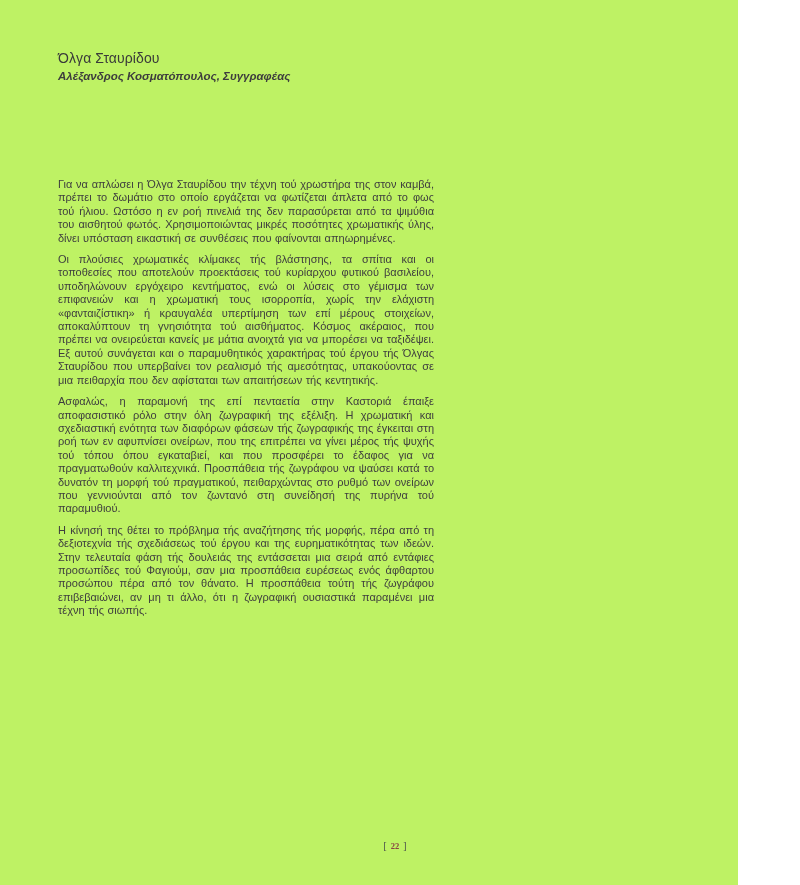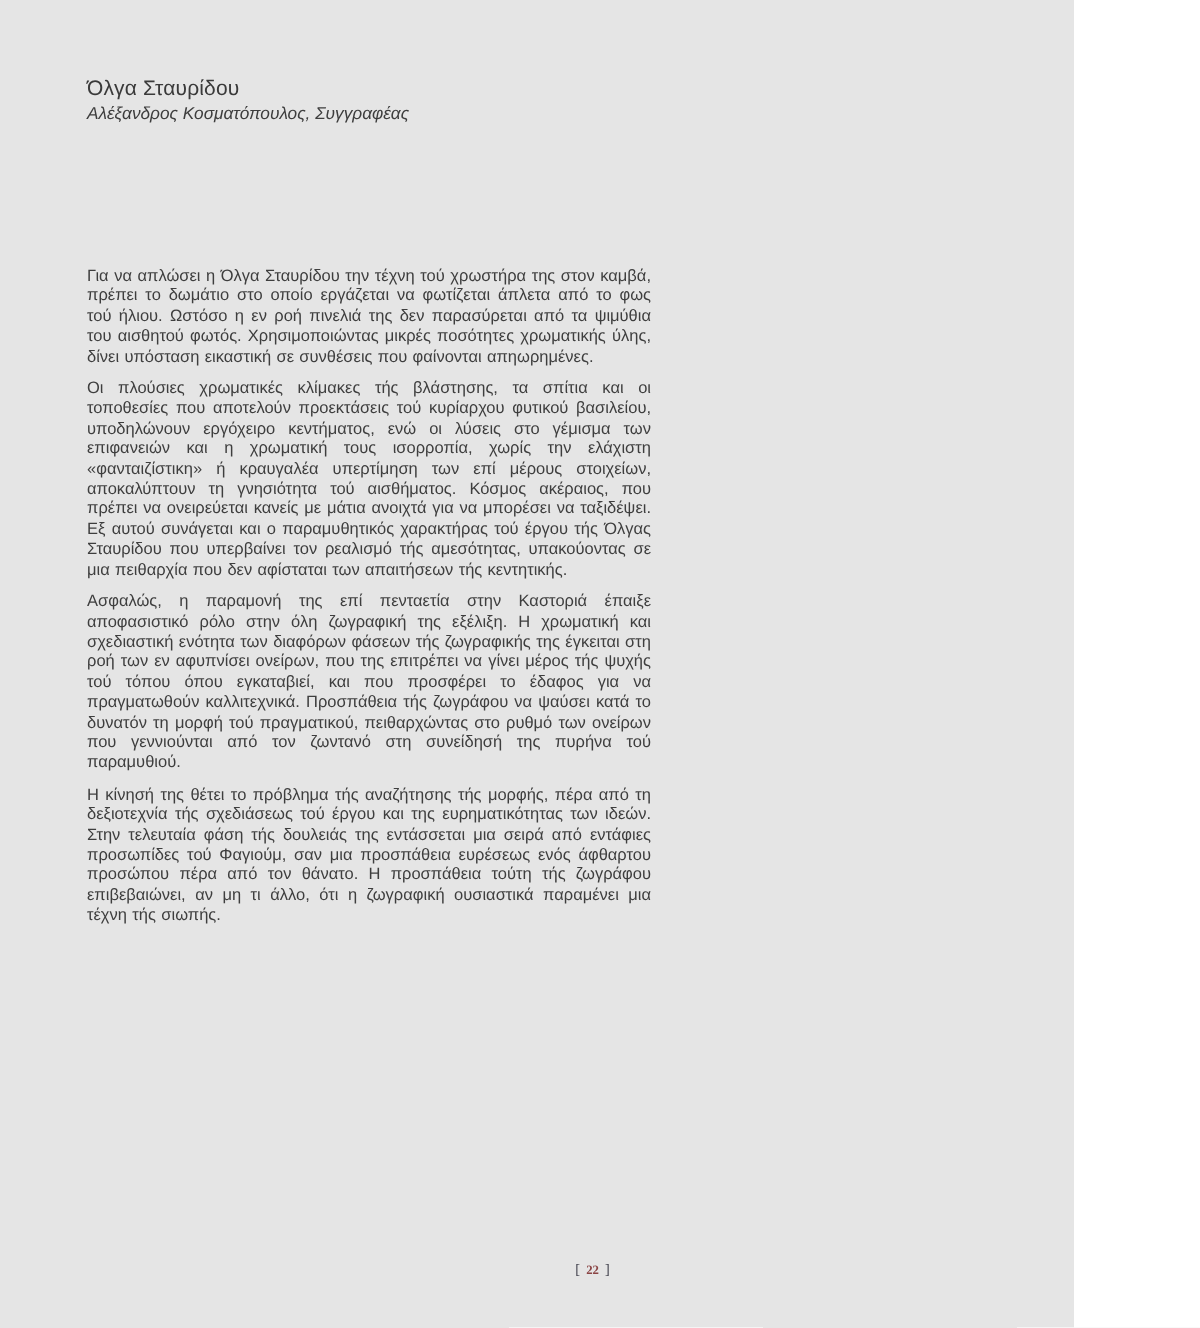--- a/index.html
+++ b/index.html
@@ -4,43 +4,44 @@
 <style>
   html, body {
     margin: 0;
     padding: 0;
     background: #ffffff;
   }
   .sheet {
     position: relative;
     width: 716px;
     height: 885px;
-    background: #e5e5e5;
+    background: #bef264;
     font-family: "Liberation Sans", sans-serif;
     overflow: hidden;
+    padding-left: 22px;
   }
   .article-header {
     position: absolute;
     left: 58px;
     top: 50px;
     width: 420px;
   }
   .page-title {
     margin: 0;
     font-size: 14px;
     font-weight: 400;
     line-height: 17px;
     color: #3a3a3a;
     letter-spacing: 0.1px;
   }
   .page-subtitle {
     margin: 2px 0 11px 0;
     font-size: 11.5px;
     font-style: italic;
-    font-weight: 400;
+    font-weight: 700;
     line-height: 14px;
     color: #3d3d3d;
   }
   .article-body {
     position: absolute;
     left: 58px;
     top: 166px;
     width: 376px;
     margin-top: 12px;
   }

